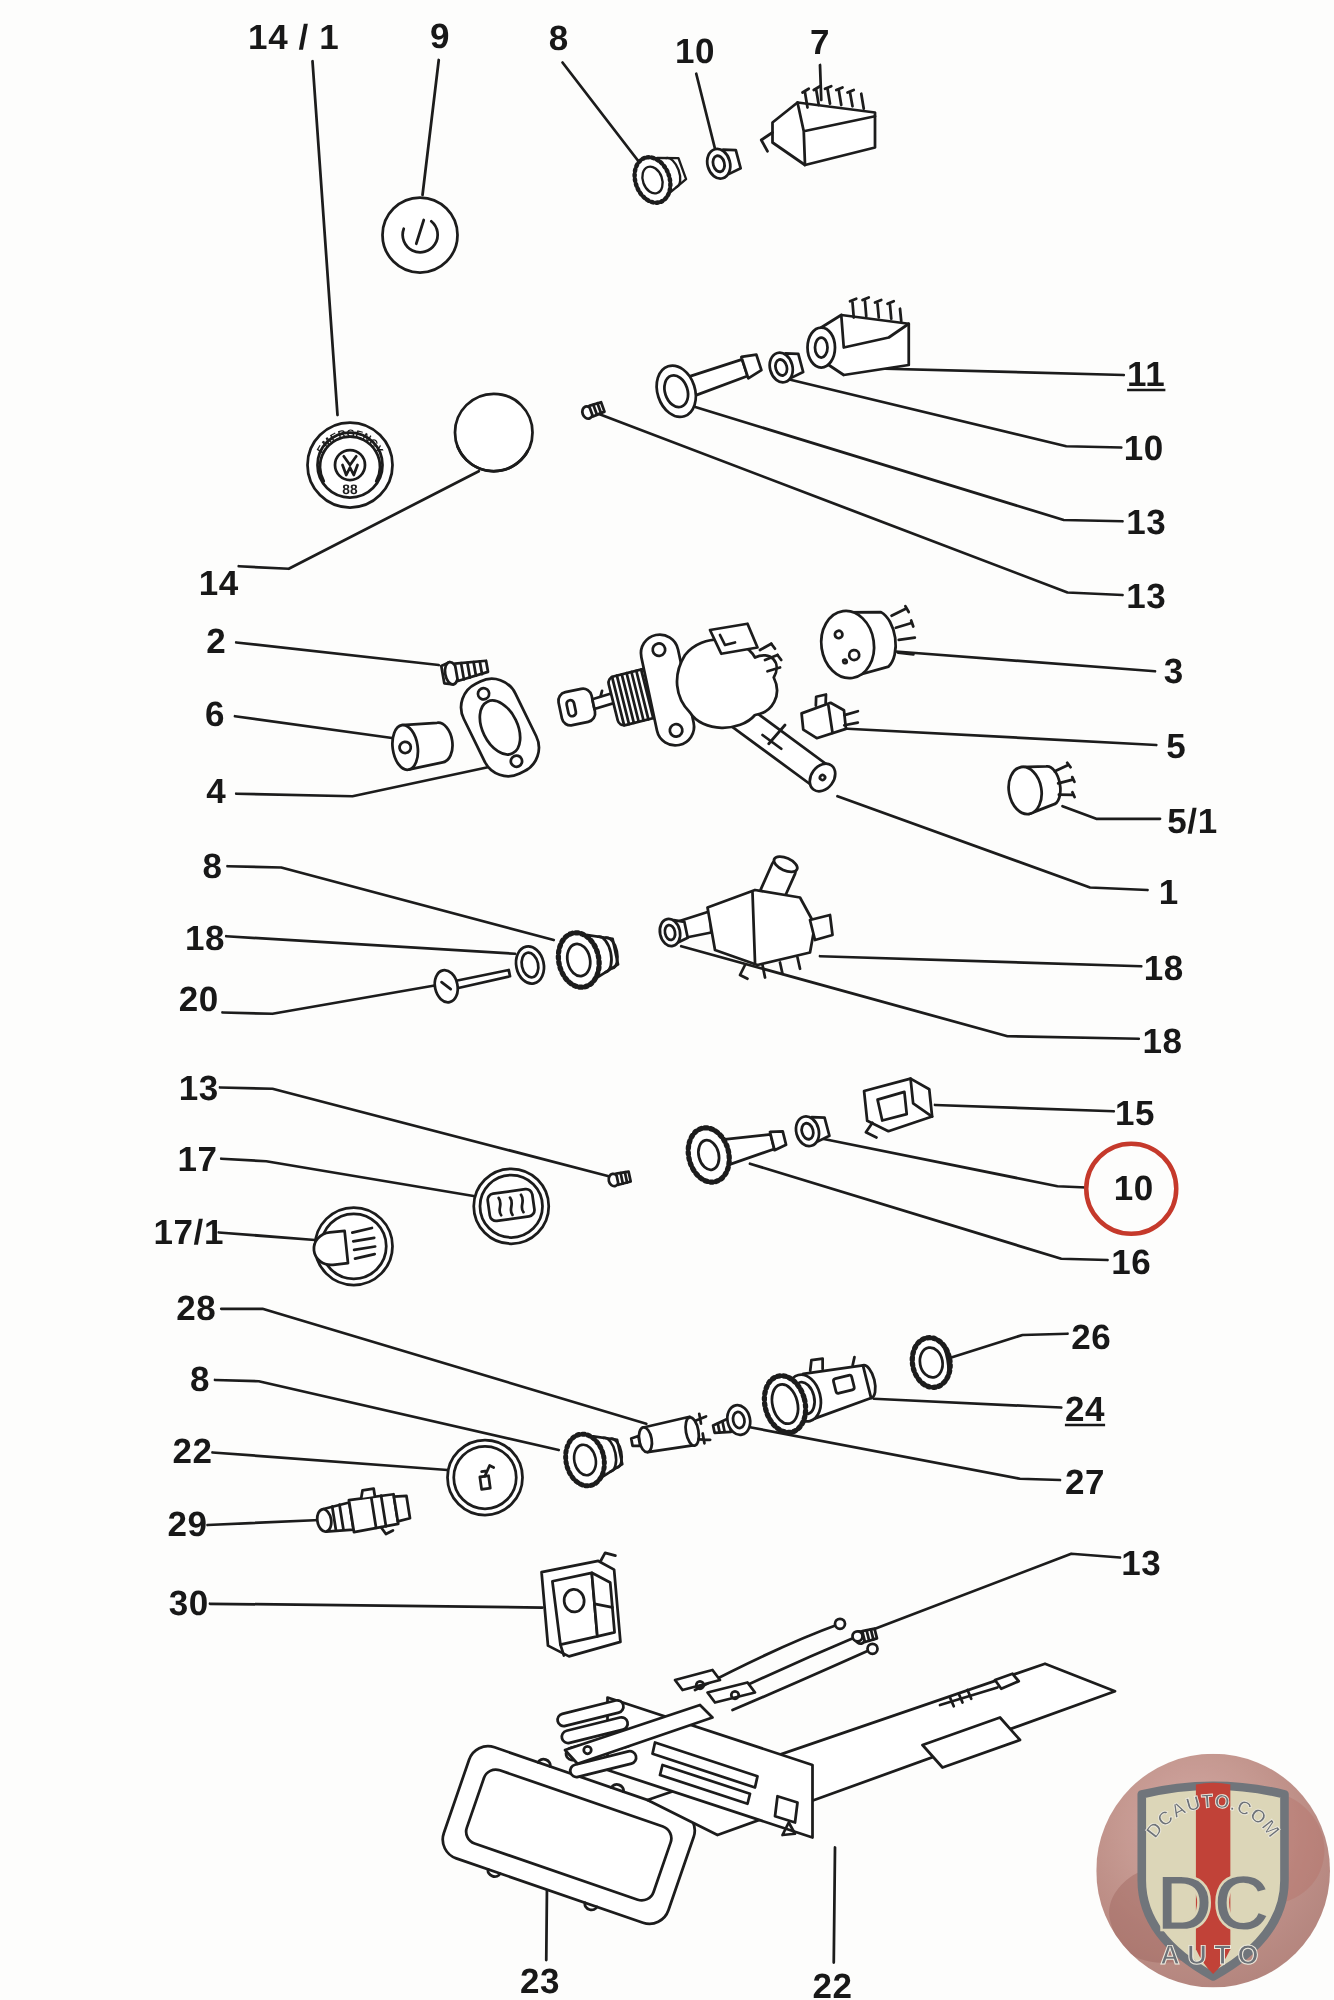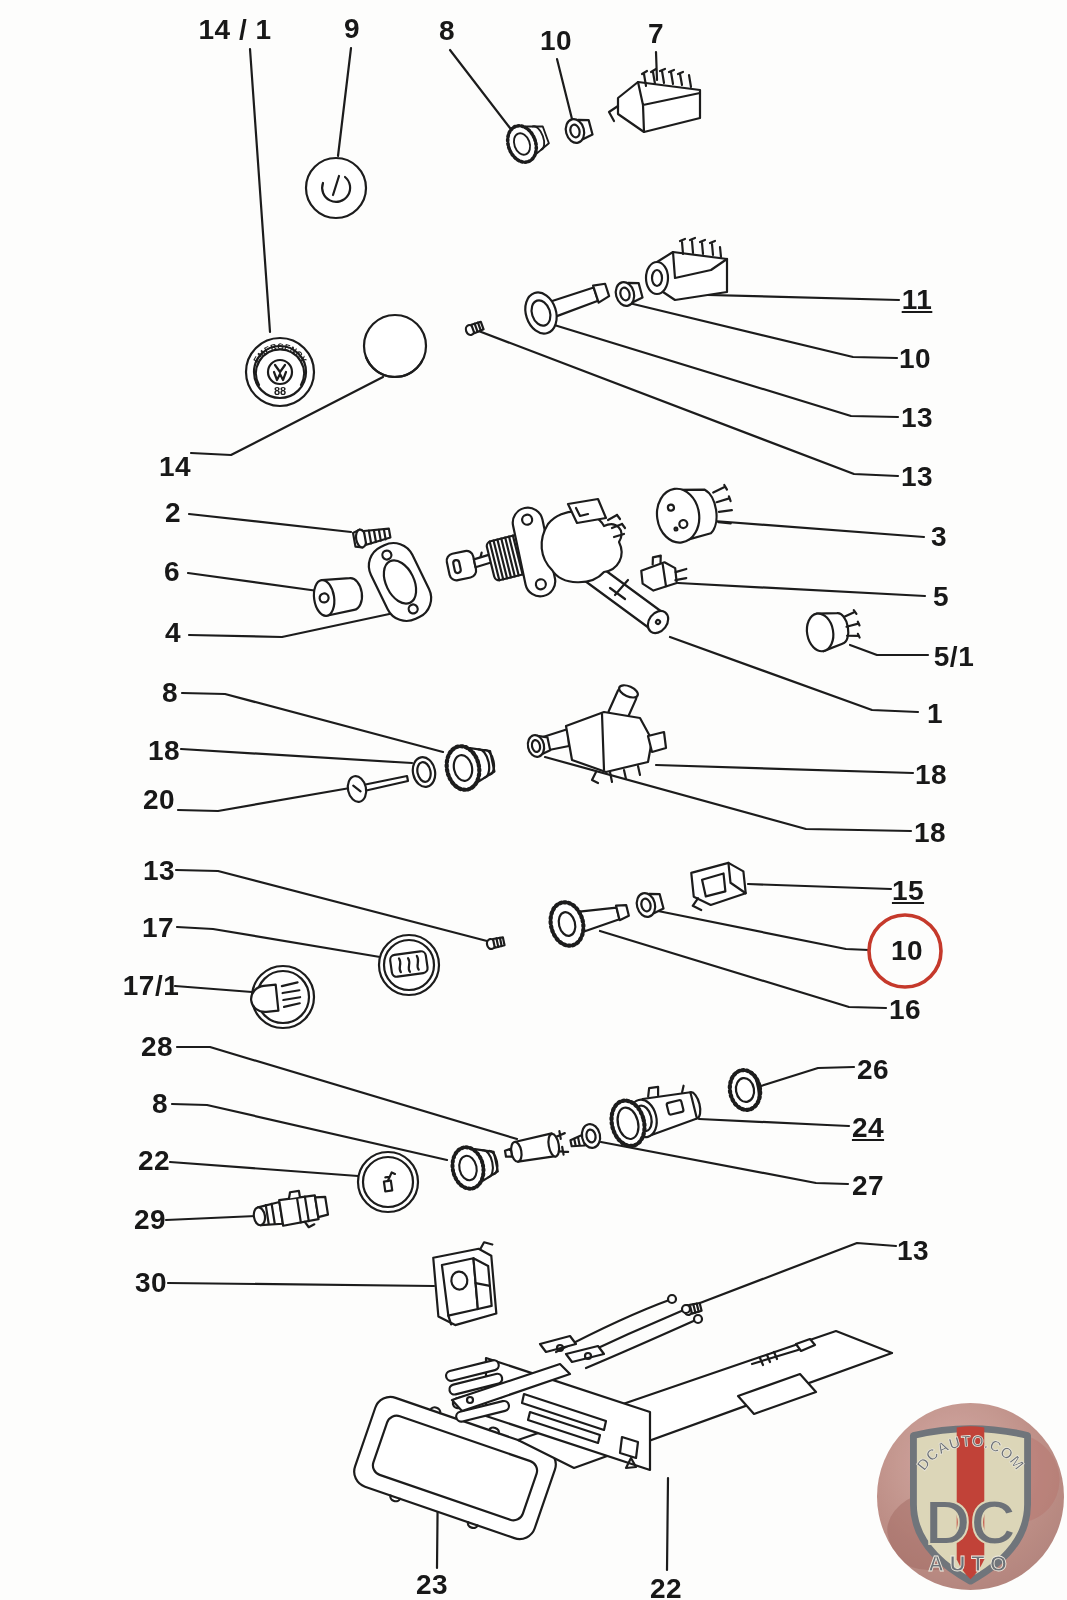--- a/index.html
+++ b/index.html
@@ -456,21 +456,21 @@
       <div class="callout" style="left: 917px; top: 300px; text-decoration: underline;">11</div>
       <div class="callout" style="left: 915px; top: 359px;">10</div>
       <div class="callout" style="left: 917px; top: 418px;">13</div>
       <div class="callout" style="left: 917px; top: 477px;">13</div>
       <div class="callout" style="left: 939px; top: 537px;">3</div>
       <div class="callout" style="left: 941px; top: 597px;">5</div>
       <div class="callout" style="left: 954px; top: 657px;">5/1</div>
       <div class="callout" style="left: 935px; top: 714px;">1</div>
       <div class="callout" style="left: 931px; top: 775px;">18</div>
       <div class="callout" style="left: 930px; top: 833px;">18</div>
-      <div class="callout" style="left: 908px; top: 891px; text-decoration: underline;">15</div>
+      <div class="callout" style="left: 908px; top: 891px;">15</div>
       <div class="callout" style="left: 907px; top: 951px;">10</div>
       <div class="callout" style="left: 905px; top: 1010px;">16</div>
       <div class="callout" style="left: 873px; top: 1070px;">26</div>
       <div class="callout" style="left: 868px; top: 1128px; text-decoration: underline;">24</div>
       <div class="callout" style="left: 868px; top: 1186px;">27</div>
       <div class="callout" style="left: 913px; top: 1251px;">13</div>
       <div class="callout" style="left: 175px; top: 467px;">14</div>
       <div class="callout" style="left: 173px; top: 513px;">2</div>
       <div class="callout" style="left: 172px; top: 572px;">6</div>
       <div class="callout" style="left: 173px; top: 633px;">4</div>

